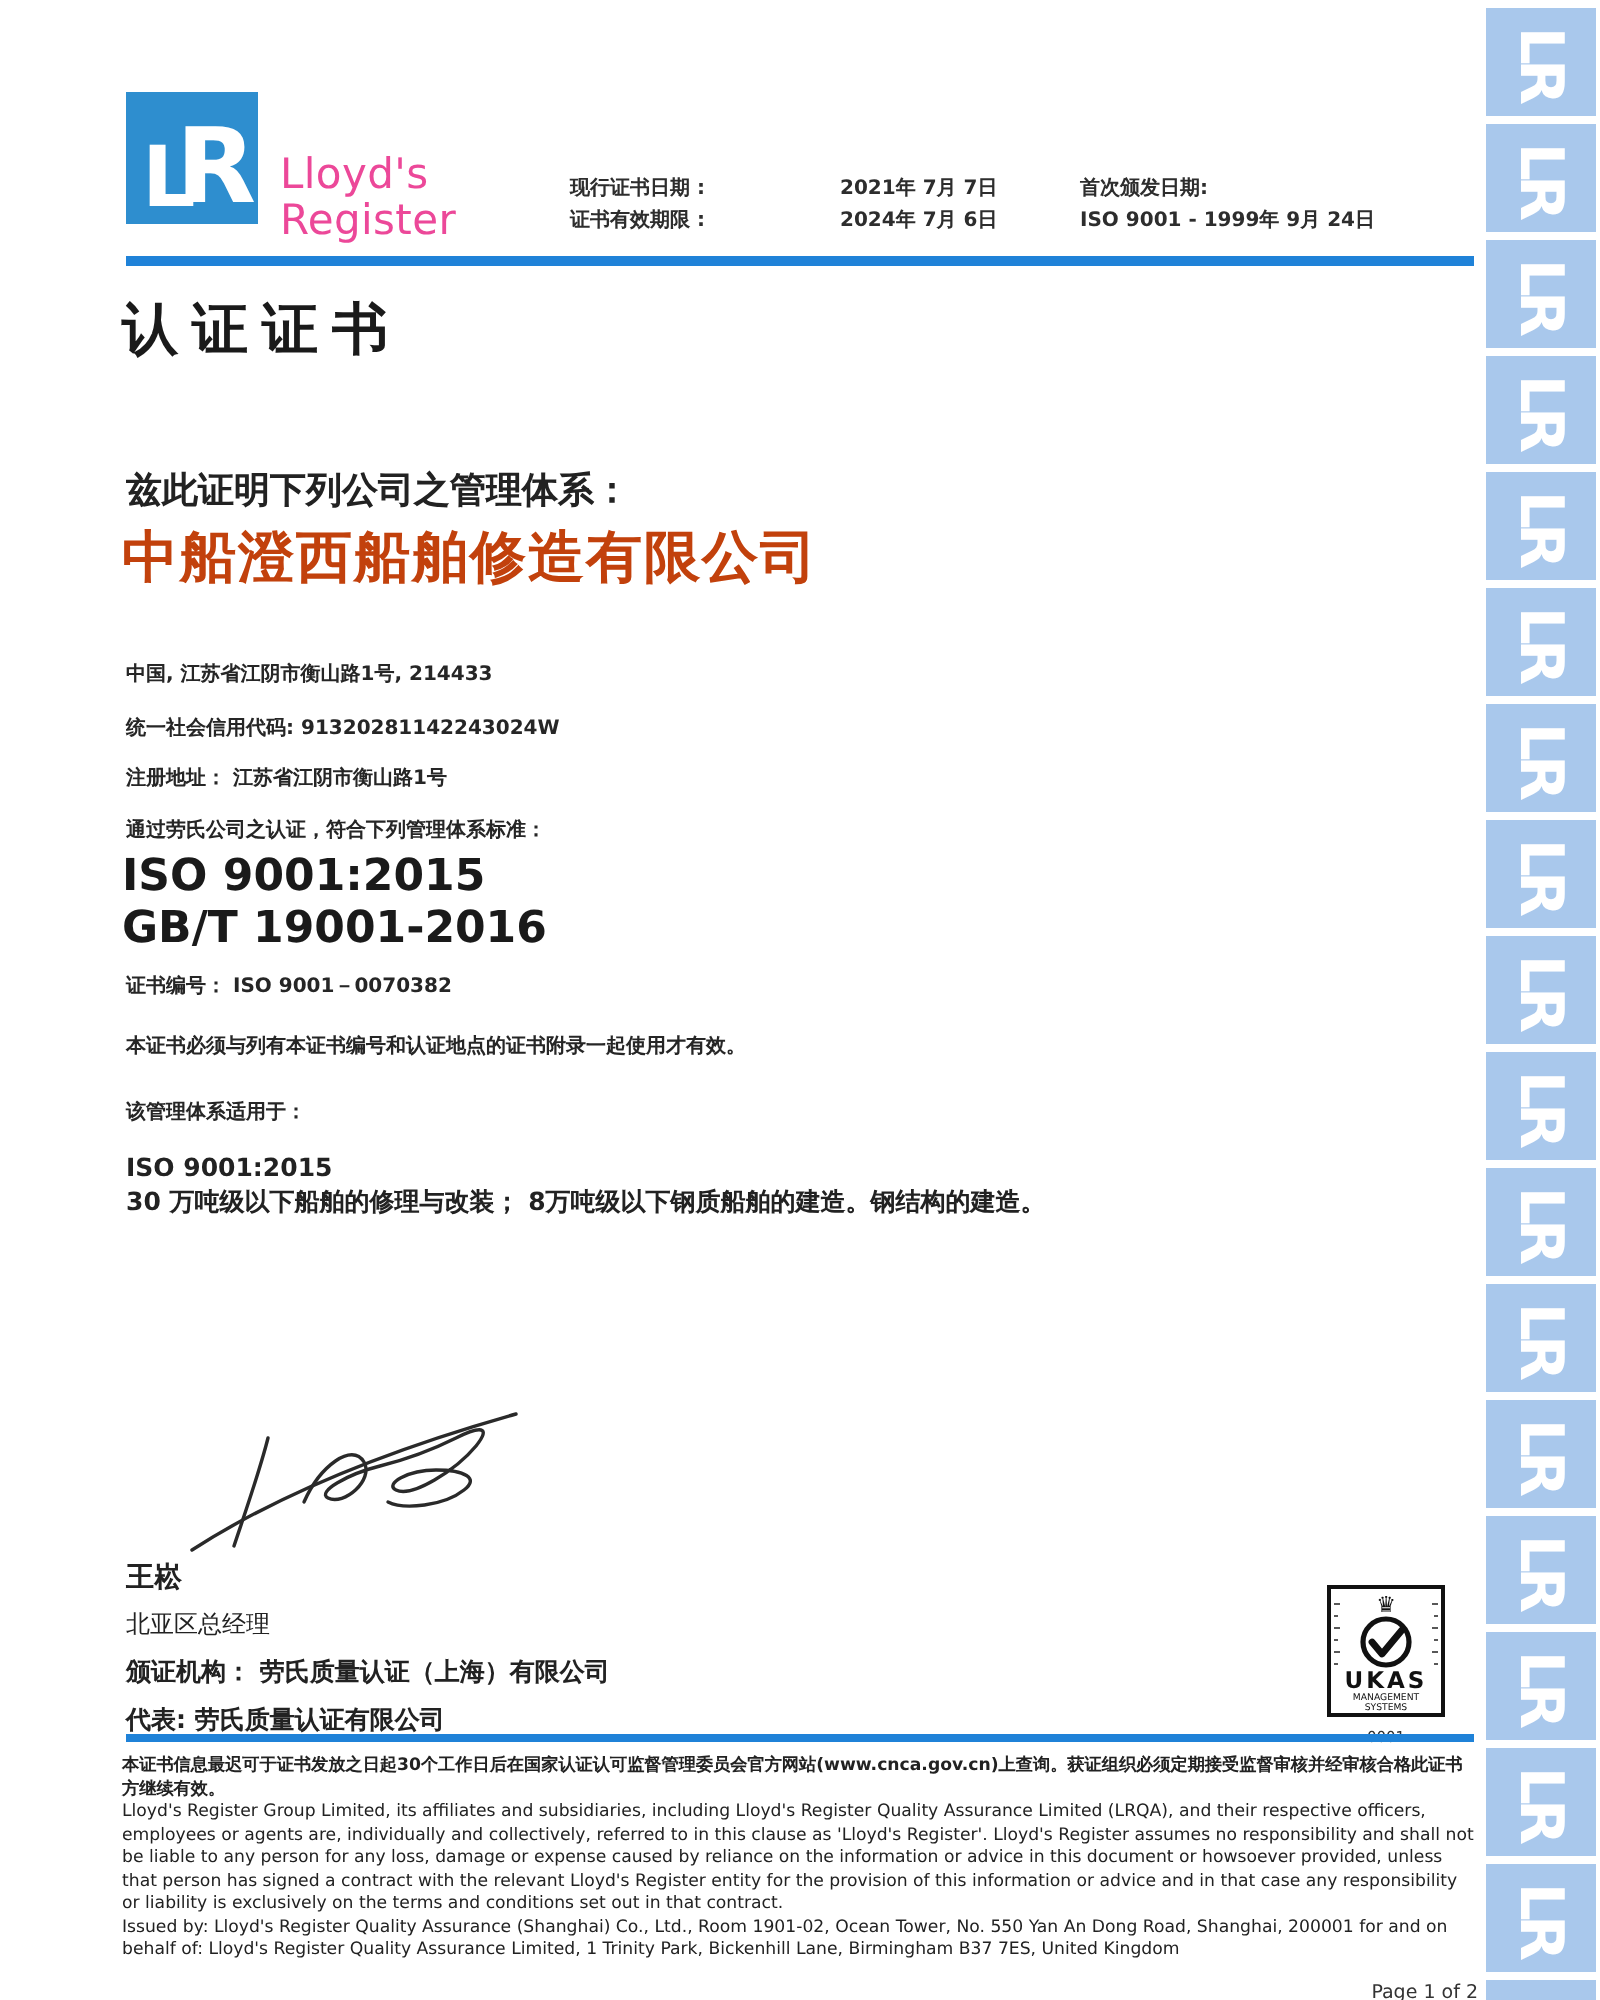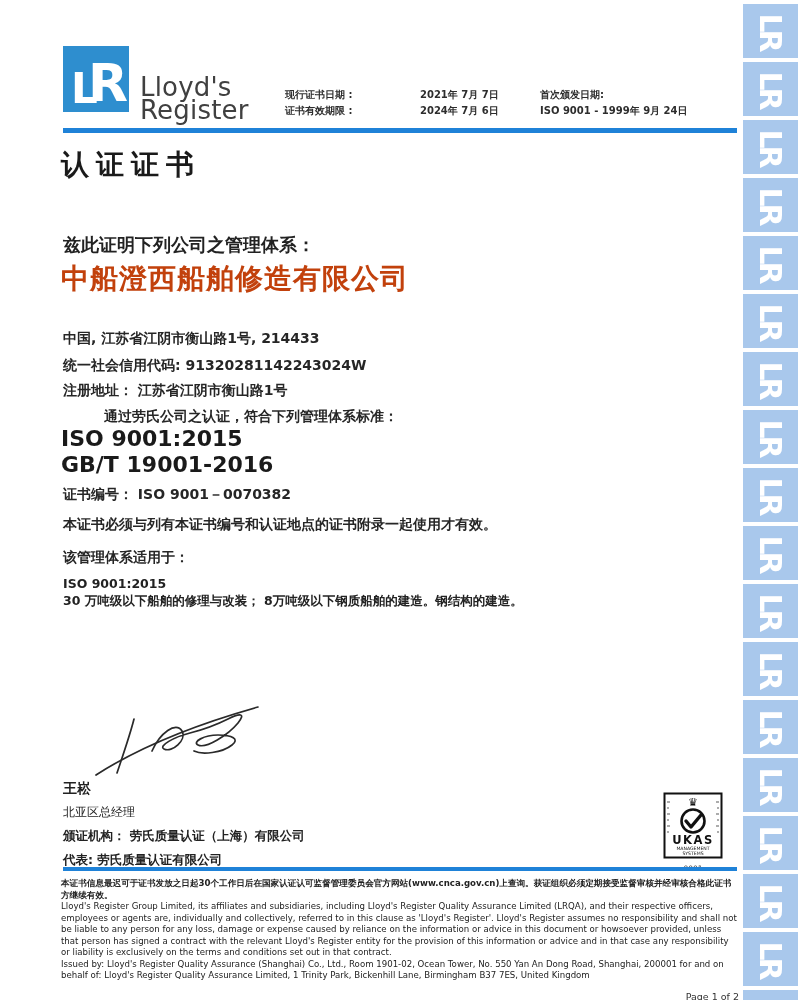--- a/index.html
+++ b/index.html
@@ -15,22 +15,22 @@
   .abs { position:absolute; }
 
   
   .lr-box {
     left:63px; top:46px; width:66px; height:66px;
     background:#2e8ecf;
   }
   .lr-box svg { display:block; }
   .lr-name {
     left:140px; top:76px;
-    font-size:26px; line-height:23px;
-    color:#404040; letter-spacing:0.2px;
+    font-size:21px; line-height:23px;
+    color:#ec4899; letter-spacing:0.2px;
   }
 
   
   .meta { font-size:10px; font-weight:bold; color:#2d2d2d; line-height:16px;margin-top:46px; }
   .meta-left  { left:285px; top:41px; }
   .meta-left .lbl { display:inline-block; width:135px; }
   .meta-right { left:540px; top:41px; }
 
   
   .rule { background:#1f82d8; height:5px; width:674px; left:63px; }
@@ -42,25 +42,25 @@
     left:61px; top:146px;
     font-size:28px; font-weight:bold; color:#1a1a1a;
     letter-spacing:7px;
   }
   .intro { left:63px; top:233px; font-size:18px; font-weight:bold; }
   .company {
     left:61px; top:260px;
     font-size:28px; font-weight:bold; color:#c2410c;
     letter-spacing:1px;
   }
-  .b13 { font-size:14px; font-weight:bold; color:#262626; }
+  .b13 { font-size:10px; font-weight:bold; color:#262626; }
   .addr   { left:63px; top:330px; }
   .uscc   { left:63px; top:357px; }
   .regaddr{ left:63px; top:382px; }
-  .approve{ left:63px; top:408px;margin-left:41px; }
+  .approve{ left:63px; top:408px; }
   .standards {
     left:61px; top:426px;
     font-size:22px; font-weight:bold; color:#1a1a1a; line-height:26px;
   }
   .certno { left:63px; top:486px; }
   .validity { left:63px; top:516px; }
   .scope-intro { left:63px; top:549px; }
   .scope { left:63px; top:575px; font-size:12.5px; font-weight:bold; line-height:17px; }
 
   

